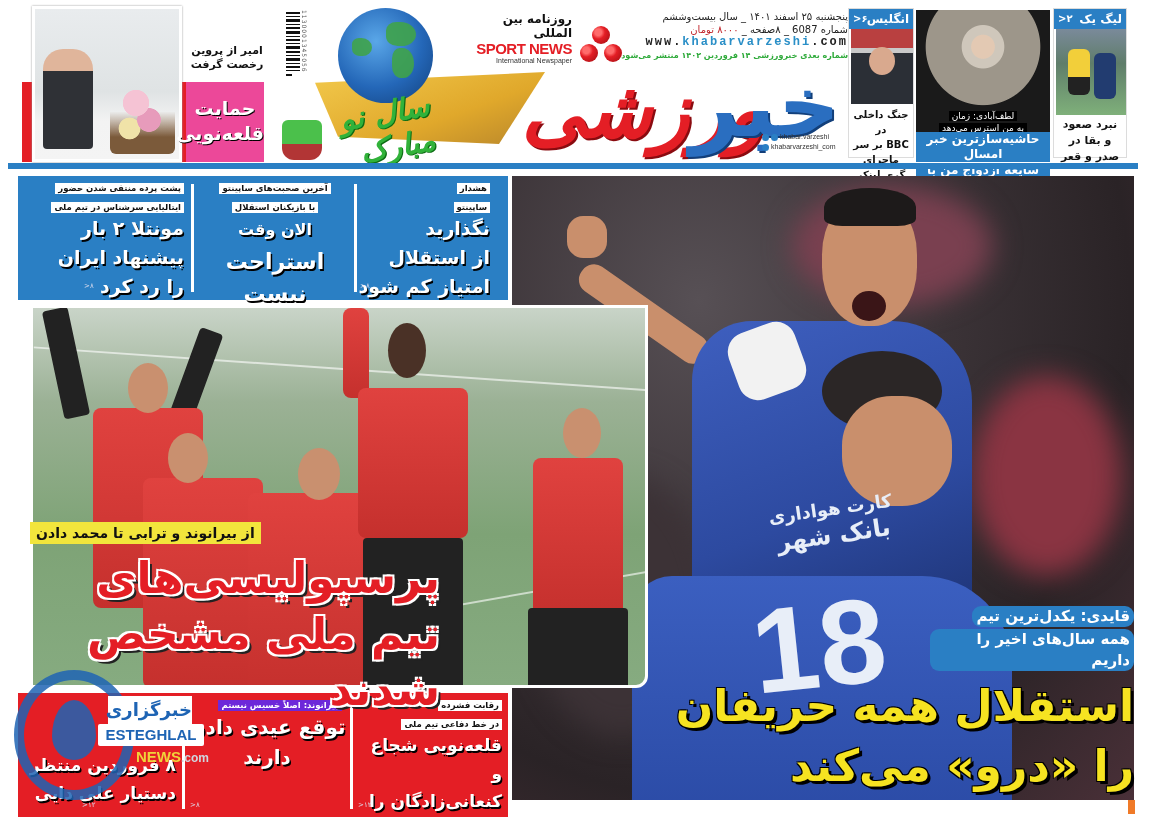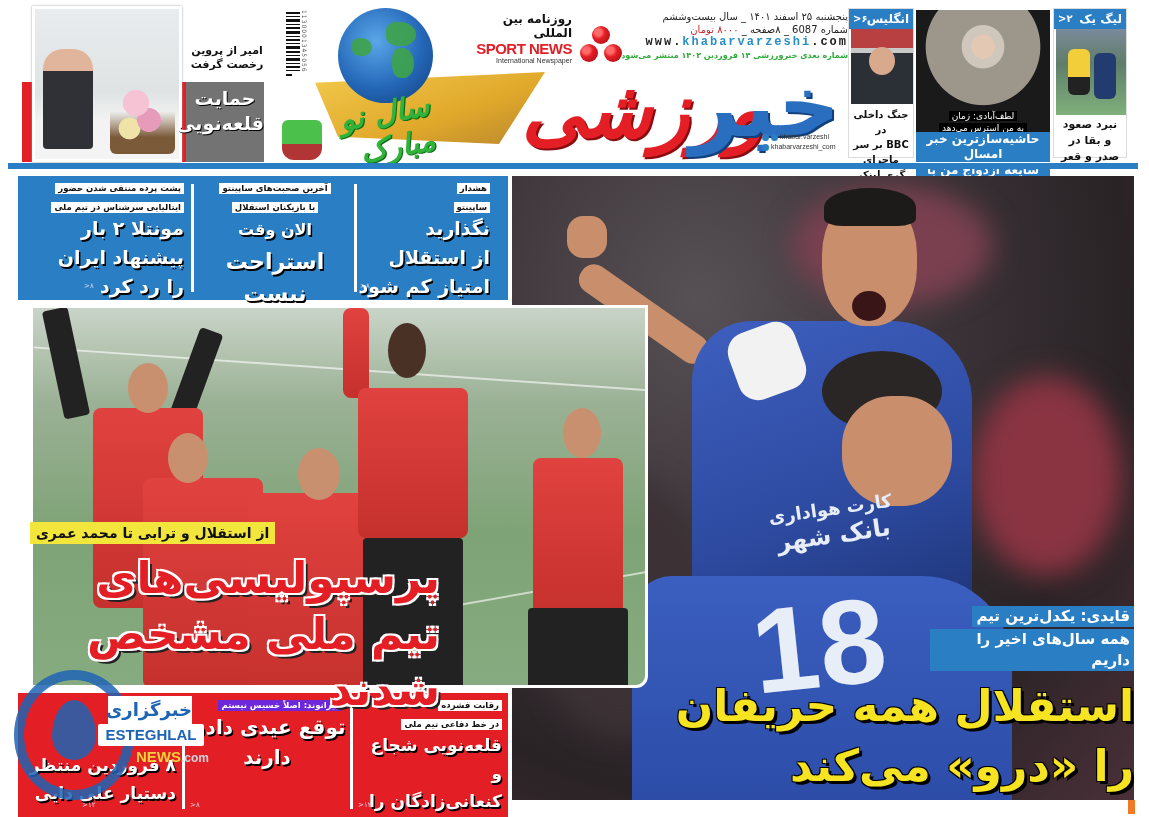--- a/index.html
+++ b/index.html
@@ -18,21 +18,21 @@
     background: linear-gradient(180deg,#e9ecee 0%,#dfe3e4 55%,#f3f3f3 75%,#f4f4f4 100%); overflow: hidden; }
   .person-suit { position: absolute; left: 8px; top: 40px; width: 50px; height: 100px;
     background: linear-gradient(180deg,#e0b59b 0 22%,#2f3136 22% 100%); border-radius: 20px 20px 4px 4px; }
   .flowers { position: absolute; left: 75px; top: 60px; width: 65px; height: 85px;
     background: radial-gradient(circle at 40% 40%, #f5c3d4 0 20%, transparent 21%),
                 radial-gradient(circle at 60% 60%, #e79bbb 0 18%, transparent 19%),
                 radial-gradient(circle at 30% 70%, #f0e3a8 0 14%, transparent 15%),
                 linear-gradient(180deg, transparent 0 50%, #7b5a3a 80% 100%);
     border-radius: 30px 30px 6px 6px; }
   #promo-parvin-red { left: 22px; top: 82px; width: 242px; height: 80px; background: #e41e25; z-index: 0; }
-  #promo-parvin-text { left: 186px; top: 82px; width: 78px; height: 80px; background: #737373; padding-top: 4px; z-index: 2;
+  #promo-parvin-text { left: 186px; top: 82px; width: 78px; height: 80px; background: #ec4899; padding-top: 14px; z-index: 2;
     color: #fff; font-weight: bold; font-size: 19px; line-height: 25px; text-align: center;
     text-shadow: 1px 1px 0 #000; }
   #promo-parvin-kicker { left: 186px; top: 44px; width: 82px; color: #111; font-size: 11px; line-height: 14px; text-align: center; font-weight: bold; }
 
   
   #barcode { left: 286px; top: 10px; width: 22px; height: 72px; }
   .bar { position: absolute; left: 0; height: 2px; background: #111; }
   .bar-num { position: absolute; left: 15px; top: 0; font-size: 6px; color: #555; writing-mode: vertical-rl; letter-spacing: 1px; }
 
   
@@ -132,21 +132,21 @@
 
   
   #wm-ring { left: 14px; top: 670px; width: 120px; height: 130px; border-radius: 50%; border: 10px solid rgba(30,100,180,.85); z-index: 6; }
   #wm-drop { left: 52px; top: 700px; width: 44px; height: 60px; background: rgba(30,100,180,.85); border-radius: 50% 50% 50% 50% / 60% 60% 40% 40%; z-index: 6; }
   #wm-fa { left: 108px; top: 696px; width: 84px; height: 28px; background: #fff; color: #1e64b4; font-weight: bold; font-size: 18px; text-align: center; line-height: 28px; z-index: 7; }
   #wm-en { left: 98px; top: 724px; width: 106px; height: 22px; background: #fff; color: #1e64b4; font-weight: bold; font-size: 15px; font-family: "Liberation Sans", sans-serif; text-align: center; line-height: 22px; z-index: 7; border-radius: 2px; }
   #wm-news { left: 136px; top: 748px; color: #f0d33a; font-weight: bold; font-size: 15px; font-family: "Liberation Sans", sans-serif; z-index: 7; }
 
   
   #main-deck { left: 930px; top: 606px; width: 204px; text-align: right; z-index: 5; }
-  #main-deck span { display: inline-block; background: #2a7fc4; color: #fff; font-weight: bold; font-size: 15px; line-height: 21px; padding: 0 4px; margin-bottom: 2px; }
+  #main-deck span { display: inline-block; background: #2a7fc4; color: #fff; font-weight: bold; font-size: 15px; line-height: 21px; padding: 0 4px; margin-bottom: 2px; border-radius: 9px; }
   #main-head { left: 640px; top: 676px; width: 494px; text-align: right; color: #f6e321; font-weight: bold; font-size: 44px; line-height: 60px; z-index: 5;
     text-shadow: 3px 3px 0 #000, -1px -1px 0 #000, 1px -1px 0 #000, -1px 1px 0 #000; }
 
   #orange-mark { left: 1128px; top: 800px; width: 7px; height: 14px; background: #f07a28; }
 </style>
 </head>
 <body>
 
 <div id="masthead" class="abs"></div>
 
@@ -333,21 +333,21 @@
   <div class="train-red" style="left:215px;top:185px;width:140px;height:200px;"></div>
   <div class="train-head" style="left:265px;top:140px;width:42px;height:52px;"></div>
   <div class="train-red" style="left:310px;top:0;width:26px;height:90px;"></div>
   <div class="train-red" style="left:325px;top:80px;width:110px;height:150px;"></div>
   <div class="train-black" style="left:330px;top:230px;width:100px;height:150px;"></div>
   <div class="train-head" style="left:355px;top:15px;width:38px;height:55px;background:#4a3126;"></div>
   <div class="train-red" style="left:500px;top:150px;width:90px;height:160px;"></div>
   <div class="train-black" style="left:495px;top:300px;width:100px;height:80px;"></div>
   <div class="train-head" style="left:530px;top:100px;width:38px;height:50px;"></div>
 </div>
-<div id="persepolis-kicker" class="abs rtl">از استقلال و ترابی تا محمد عمری</div>
+<div id="persepolis-kicker" class="abs rtl">از بیرانوند و ترابی تا محمد دادن</div>
 <div id="persepolis-head" class="abs rtl">
   <div>پرسپولیسی‌های</div>
   <div>تیم ملی مشخص شدند</div>
 </div>
 
 <div id="red-bar" class="abs">
   <div class="rb-col rtl" style="left:338px;width:152px;text-align:right;padding-right:6px;">
     <div><span class="rb-kicker">رقابت فشرده</span></div>
     <div><span class="rb-kicker" style="margin-top:1px">در خط دفاعی تیم ملی</span></div>
     <div class="rb-head">قلعه‌نویی شجاع و</div>

